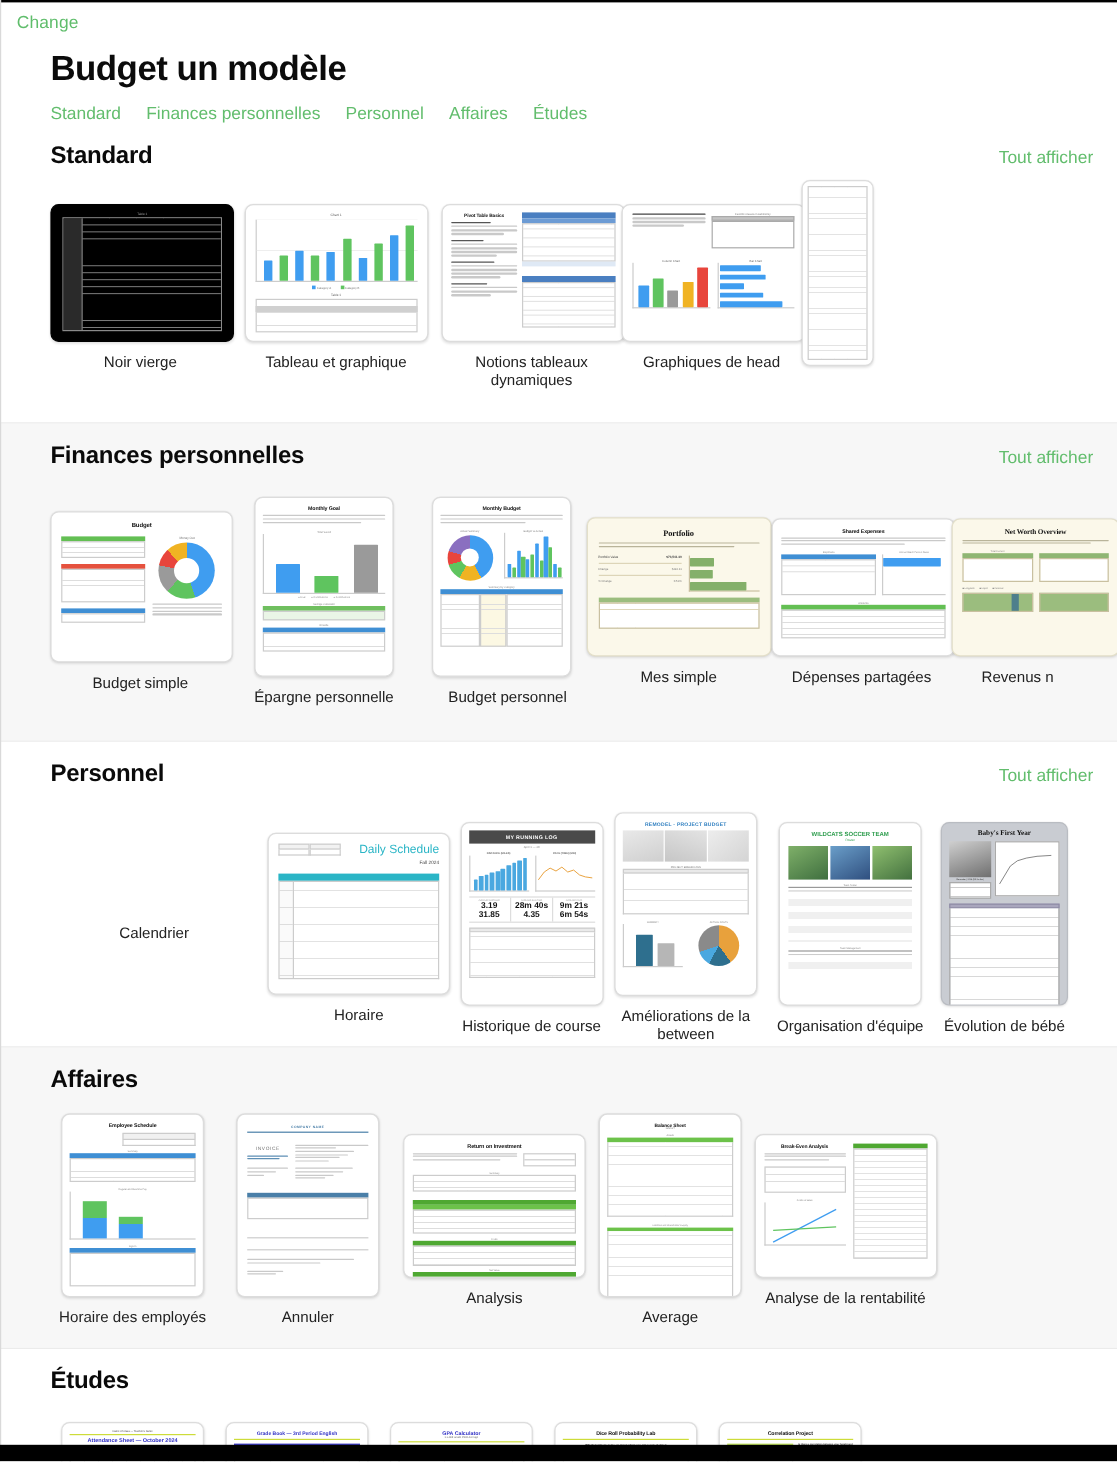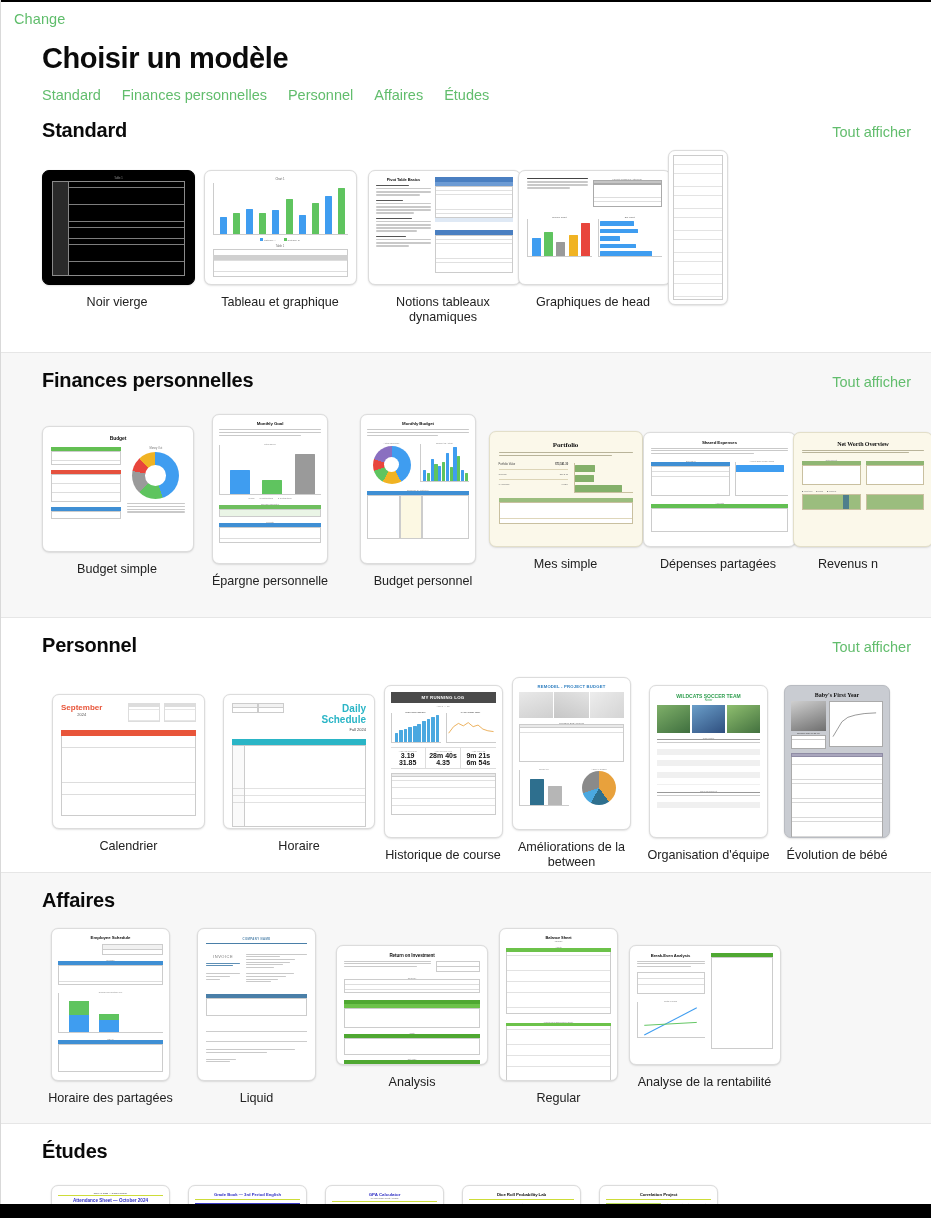--- a/index.html
+++ b/index.html
@@ -56,41 +56,41 @@
   
   .pad { position:absolute; inset:0; padding:5px 6px; }
   .tt { font-weight:bold; color:#111; letter-spacing:-.1px; }
   .lines { display:flex; flex-direction:column; gap:1.6px; }
   .ln { background:#c9c9c9; height:1.6px; border-radius:1px; }
   .bars { display:flex; align-items:flex-end; gap:2px; }
   .bar { border-radius:.5px; }
 
   
   .cal-h { color:#e8553a; font-weight:bold; }
-  .teal { color:#2ab5c6; font-weight:bold;margin-left:11px; }
+  .teal { color:#2ab5c6; font-weight:normal;margin-left:11px; }
 
   
   .blue-h { color:#2f2fc4; font-weight:bold; }
   .yline { height:1.4px; background:#cddc39; }
 
   .blackbar {
     position:absolute; left:0; bottom:0; width:931px; height:14px;
     background:#000; z-index:20;
   }
 </style>
 </head>
 <body>
 
 <div class="root">
   <div class="topline"></div>
   <div class="leftrule"></div>
 
   <div class="header">
     <span class="cancel">Change</span>
-    <div class="title">Choisir un modèle</div>
+    <div class="title">Budget un modèle</div>
     <div class="tabs">
       <span class="tab">Standard</span>
       <span class="tab">Finances personnelles</span>
       <span class="tab">Personnel</span>
       <span class="tab">Affaires</span>
       <span class="tab">Études</span>
     </div>
   </div>
 
   <div class="section" style="height:249px;">
@@ -475,42 +475,20 @@
   <div class="sec-div"></div>
 
   <div class="section" style="height:254px;">
     <div class="sec-head">
       <div class="sec-title">Personnel</div>
       <div class="see-all">Tout afficher</div>
     </div>
     <div class="row" style="padding-top:20px;align-items:center;">
 
       <div class="cell" style="width:173px;">
-        <div class="thumb" style="width:153px;height:135px;">
-          <div class="pad" style="padding:8px;">
-            <div style="display:flex;align-items:flex-start;">
-              <div>
-                <div class="cal-h" style="font-size:8px;">September</div>
-                <div style="font-size:4px;color:#555;">2024</div>
-              </div>
-              <div style="margin-left:auto;display:flex;gap:4px;">
-                <div style="width:32px;">
-                    <div style="height:3px;background:#ddd;"></div>
-                    <div style="height:16px;background-image:repeating-linear-gradient(to bottom,#fff 0 2.4px,#e6e6e6 2.4px 2.7px),repeating-linear-gradient(to right,transparent 0 14%,#e6e6e6 14% 14.3%);border:.3px solid #ddd;"></div>
-                  </div>
-                <div style="width:32px;">
-                    <div style="height:3px;background:#ddd;"></div>
-                    <div style="height:16px;background-image:repeating-linear-gradient(to bottom,#fff 0 2.4px,#e6e6e6 2.4px 2.7px),repeating-linear-gradient(to right,transparent 0 14%,#e6e6e6 14% 14.3%);border:.3px solid #ddd;"></div>
-                  </div>
-              </div>
-            </div>
-            <div style="margin-top:8px;height:6px;background:#e8553a;"></div>
-            <div style="height:80px;border:.5px solid #ccc;border-top:none;background-image:repeating-linear-gradient(to bottom,#fff 0 11.3px,#ddd 11.3px 11.7px),repeating-linear-gradient(to right,transparent 0 14.2%,#ddd 14.2% 14.5%);"></div>
-          </div>
-        </div>
         <div class="tname">Calendrier</div>
       </div>
 
       <div class="cell" style="width:168px;">
         <div class="thumb" style="width:152px;height:135px;">
           <div class="pad" style="padding:8px;">
             <div style="display:flex;align-items:flex-start;">
               <div style="display:flex;gap:0;">
                 <div style="width:26px;">
                     <div style="height:5px;background:#f2f2f2;border:.4px solid #ccc;font-size:1.8px;"></div>
@@ -703,21 +681,21 @@
                     <span style="flex:.35;background:#5fc45f;"></span>
                     <span style="flex:.65;background:#3f9df0;"></span>
                   </span>
               </div>
             </div>
             <div style="font-size:2px;color:#888;text-align:center;margin-top:5px;">Sign-In</div>
             <div style="height:4px;background:#3f8fd4;"></div>
             <div style="height:28px;background-image:repeating-linear-gradient(to bottom,#fff 0 4.6px,#ddd 4.6px 5px),repeating-linear-gradient(to right,transparent 0 28%,#ddd 28% 28.3%);border:.4px solid #ccc;"></div>
           </div>
         </div>
-        <div class="tname" style="width:137px;">Horaire des partagées</div>
+        <div class="tname" style="width:137px;">Horaire des employés</div>
       </div>
 
       <div class="cell" style="width:155px;">
         <div class="thumb" style="width:119px;height:153px;">
           <div class="pad" style="padding:8px;">
             <div style="color:#4a7fa8;font-size:2.8px;letter-spacing:.4px;font-weight:bold;">COMPANY NAME</div>
             <div style="height:.8px;background:#4a7fa8;margin-top:2px;"></div>
             <div style="display:flex;gap:6px;margin-top:10px;">
               <div style="width:34%;">
                 <div style="font-size:4px;color:#777;letter-spacing:.5px;">INVOICE</div>
@@ -751,21 +729,21 @@
             <div class="lines" style="margin-top:7px;">
                 <div class="ln" style="height:1px;width:88%"></div>
                 <div class="ln" style="height:1px;width:60%"></div>
               </div>
             <div class="lines" style="margin-top:6px;">
                 <div class="ln" style="height:1px;width:30%"></div>
                 <div class="ln" style="height:1px;width:24%"></div>
               </div>
           </div>
         </div>
-        <div class="tname" style="width:155px;">Liquid</div>
+        <div class="tname" style="width:155px;">Annuler</div>
       </div>
 
       <div class="cell" style="width:156px;">
         <div class="thumb" style="width:152px;height:120px;">
           <div class="pad" style="padding:7px;">
             <div class="tt" style="font-size:4.6px;">Return on Investment</div>
             <div style="display:flex;gap:5px;margin-top:3px;">
               <div style="flex:1;" class="lines">
                   <div class="ln" style="height:1.1px"></div>
                   <div class="ln" style="height:1.1px"></div>
@@ -796,21 +774,21 @@
             <div class="tt" style="font-size:4px;">Balance Sheet</div>
             <div style="font-size:2.2px;color:#888;">12/2027</div>
             <div style="font-size:2px;color:#888;text-align:center;margin-top:4px;">Assets</div>
             <div style="height:3.6px;background:#6cc24a;"></div>
             <div style="height:62px;background-image:repeating-linear-gradient(to bottom,#fff 0 3.4px,#e2e2e2 3.4px 3.7px),repeating-linear-gradient(to right,transparent 0 46%,#e2e2e2 46% 46.3%);border:.4px solid #ccc;border-top:none;"></div>
             <div style="font-size:1.9px;color:#888;text-align:center;margin-top:7px;">Liabilities and Shareholder's Equity</div>
             <div style="height:3.6px;background:#6cc24a;"></div>
             <div style="height:58px;background-image:repeating-linear-gradient(to bottom,#fff 0 3.4px,#e2e2e2 3.4px 3.7px),repeating-linear-gradient(to right,transparent 0 46%,#e2e2e2 46% 46.3%);border:.4px solid #ccc;border-top:none;"></div>
           </div>
         </div>
-        <div class="tname" style="width:137px;">Regular</div>
+        <div class="tname" style="width:137px;">Average</div>
       </div>
 
       <div class="cell" style="width:155px;">
         <div class="thumb" style="width:152px;height:120px;">
           <div class="pad" style="padding:7px;display:flex;gap:6px;">
             <div style="width:50%;">
               <div class="tt" style="font-size:4.2px;">Break-Even Analysis</div>
               <div class="lines" style="margin-top:3px;">
                   <div class="ln" style="height:1.1px"></div>
                   <div class="ln" style="height:1.1px"></div>

